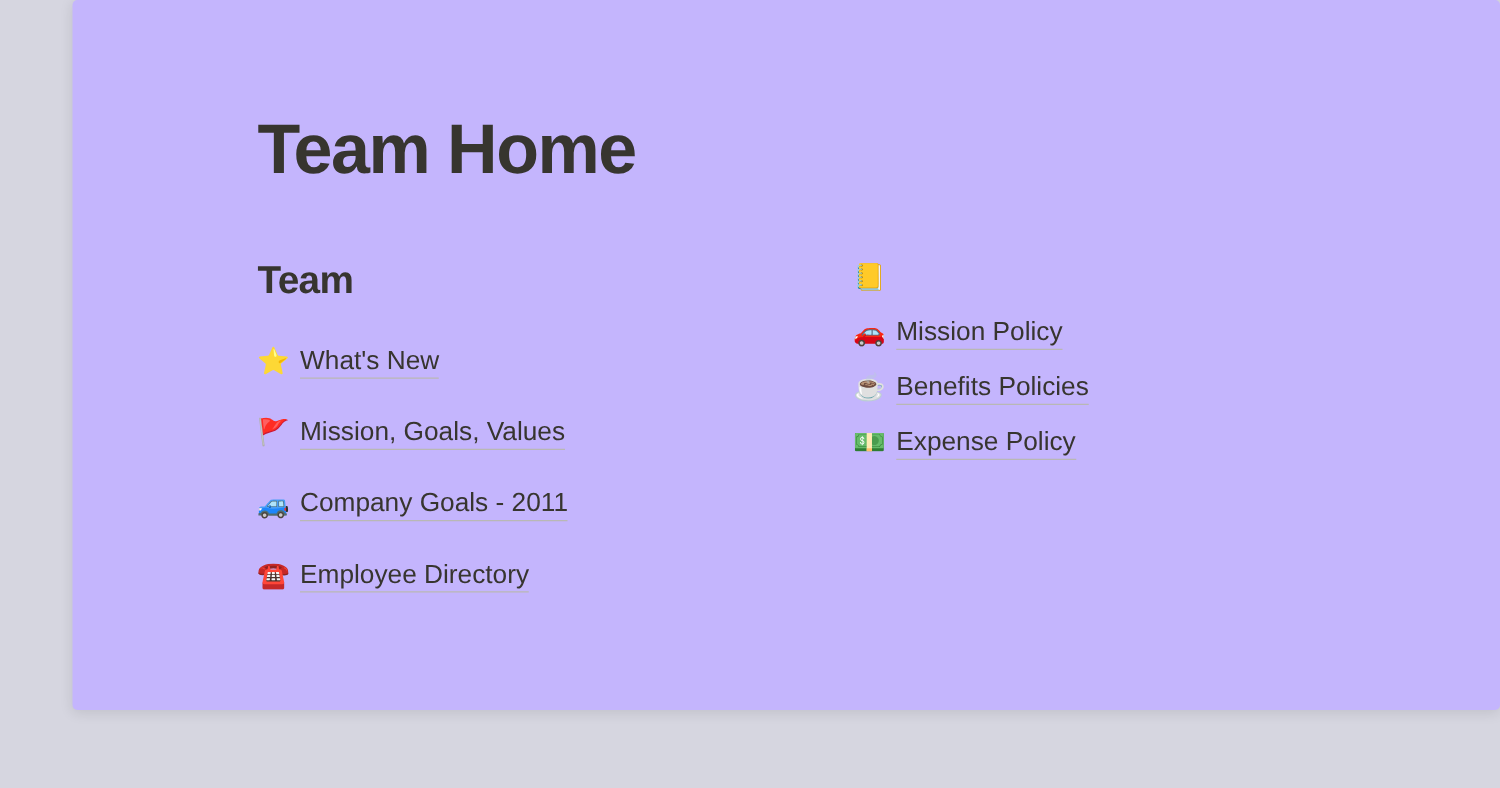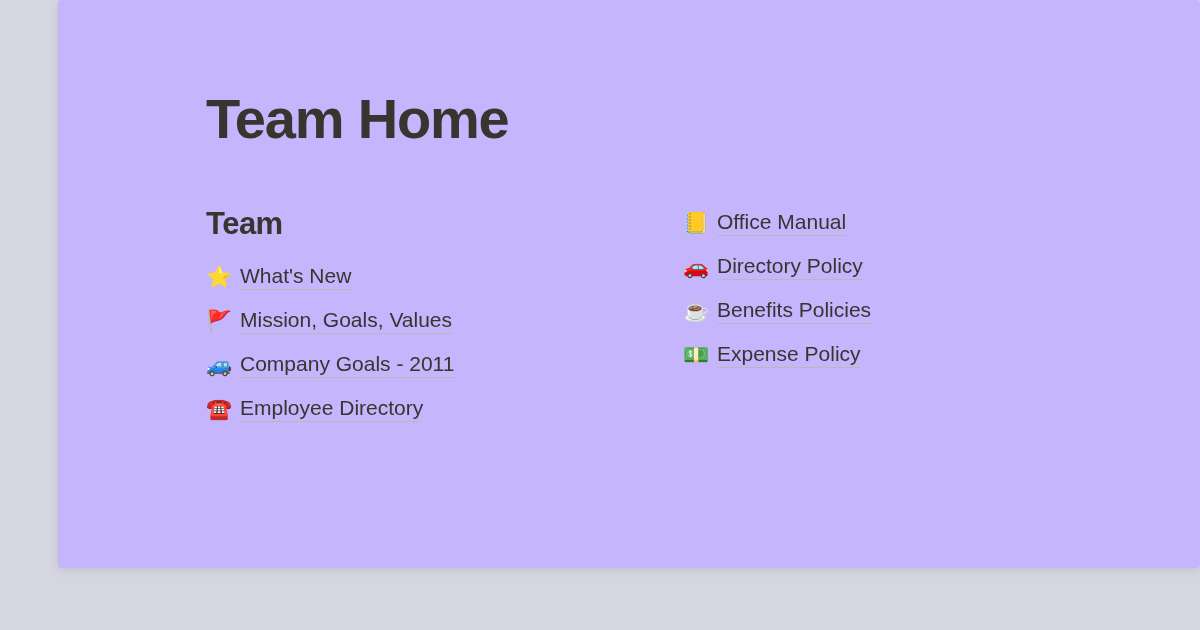--- a/index.html
+++ b/index.html
@@ -38,21 +38,21 @@
     margin: 0 0 56px 0;
   }
   .columns {
     display: flex;
     align-items: flex-start;
   }
   .column {
     display: flex;
     flex-direction: column;
   }
-  .column.team { width: 510px; }
+  .column.team { width: 510px; gap: 13px; }
   .column.policies { width: 510px; }
   .column-title {
     font-size: 31px;
     font-weight: bold;
     color: #37352f;
     letter-spacing: -0.5px;
     margin: 0 0 18px 0;
   }
   .link-row {
     display: flex;
@@ -108,26 +108,25 @@
         <div class="link-row">
           <span class="link-icon">☎️</span>
           <a class="link-text" href="#">Employee Directory</a>
         </div>
       </div>
 
       <div class="column policies">
 
         <div class="link-row">
           <span class="link-icon">📒</span>
-          <a class="link-text" href="#">Office Manual</a>
         </div>
 
         <div class="link-row">
           <span class="link-icon">🚗</span>
-          <a class="link-text" href="#">Directory Policy</a>
+          <a class="link-text" href="#">Mission Policy</a>
         </div>
 
         <div class="link-row">
           <span class="link-icon">☕</span>
           <a class="link-text" href="#">Benefits Policies</a>
         </div>
 
         <div class="link-row">
           <span class="link-icon">💵</span>
           <a class="link-text" href="#">Expense Policy</a>

